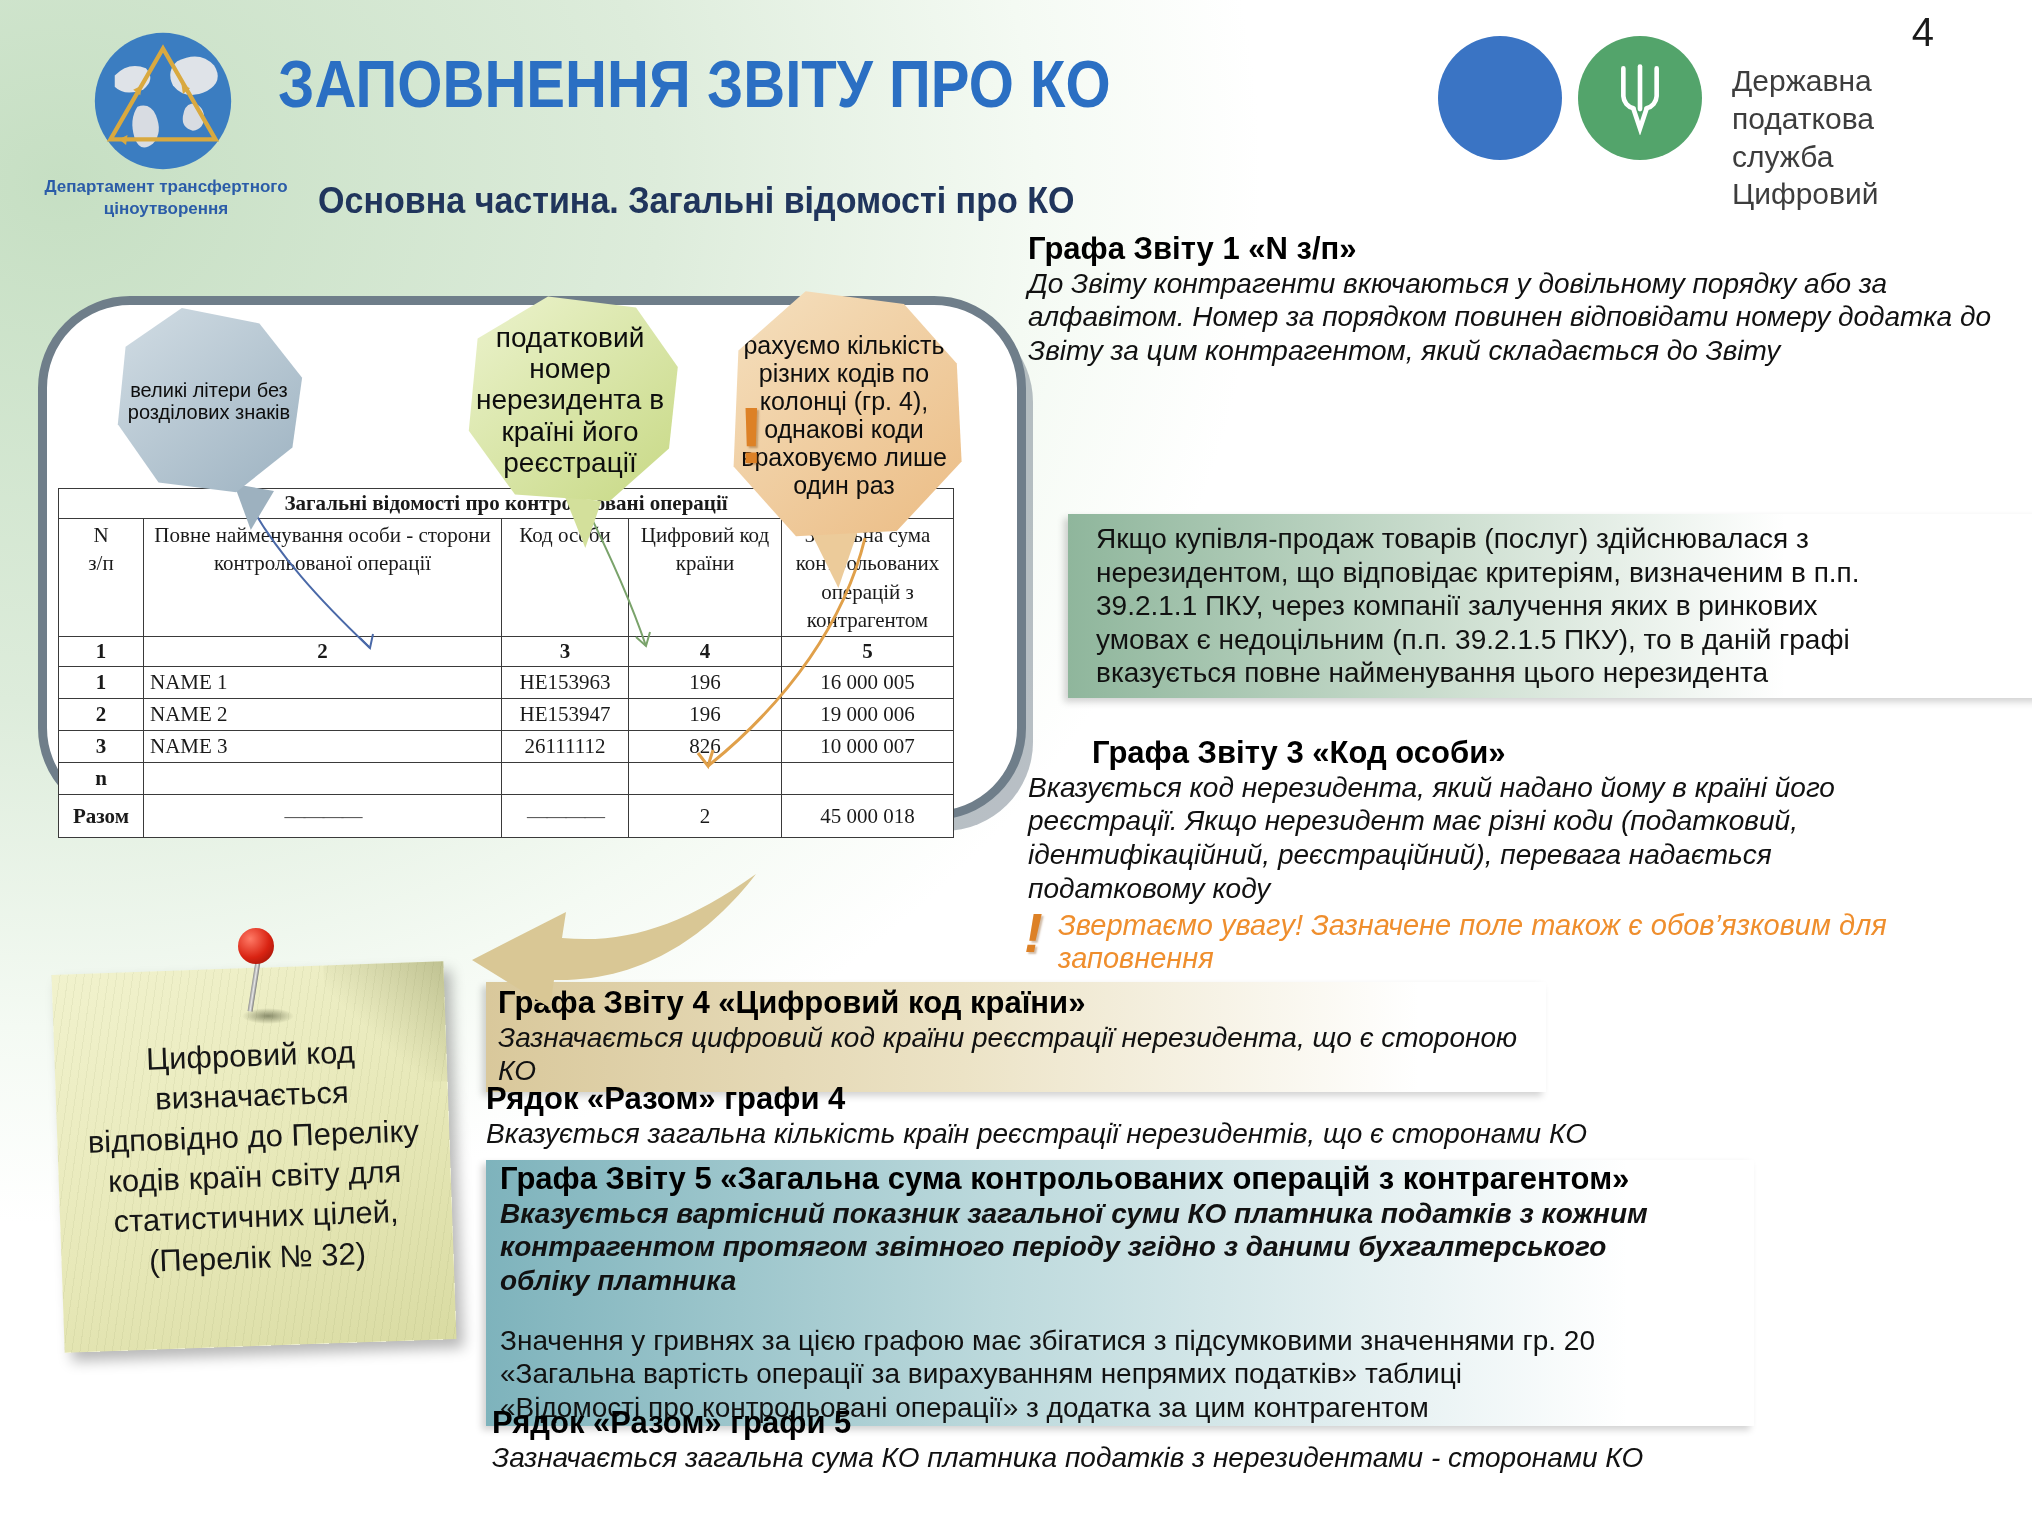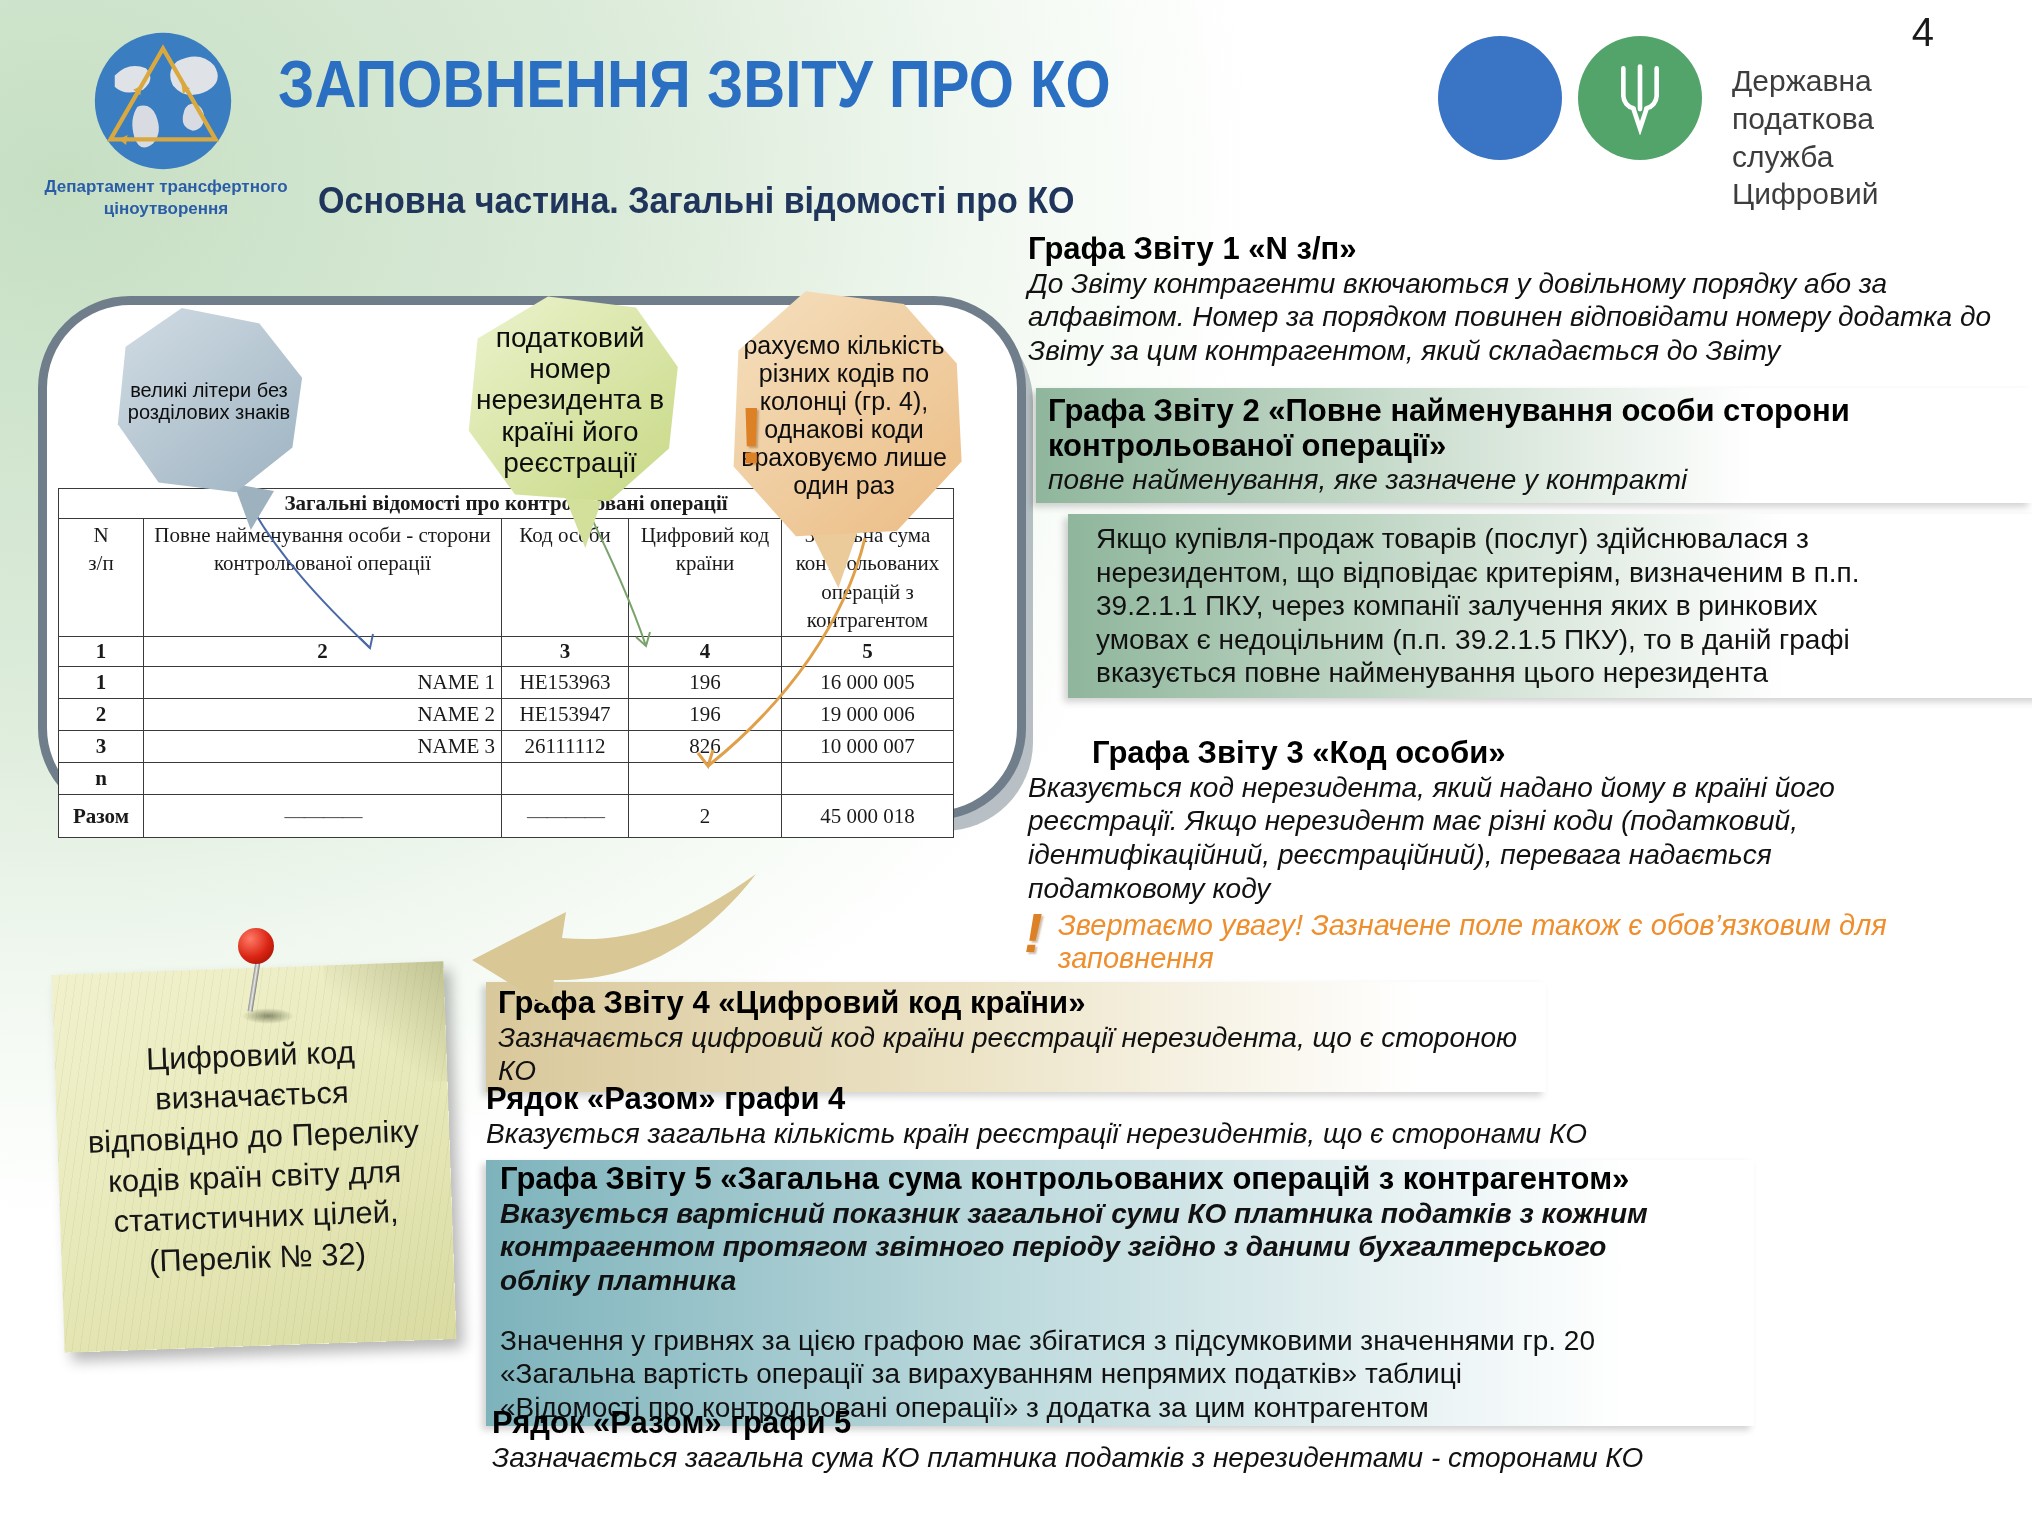--- a/index.html
+++ b/index.html
@@ -26,21 +26,21 @@
   .panel{position:absolute;left:38px;top:296px;width:988px;height:524px;box-sizing:border-box;
     border:9px solid #6f7e8a;border-radius:92px;background:#fff;
     box-shadow:10px 14px 0 -3px rgba(125,138,149,.55);}
   .report-table{position:absolute;left:58px;top:488px;border-collapse:collapse;
     font-family:"Liberation Serif",serif;color:#1a1a1a;z-index:2;background:#fff;}
   .report-table td{border:1px solid #3a3a3a;padding:2px 6px;font-size:21px;}
   .tcaption{font-weight:bold;font-size:23px;text-align:center;padding:3px 4px;}
   .hdr{height:92px;vertical-align:top;text-align:center;padding-top:5px;white-space:pre-line;line-height:1.35;}
   .numrow td{font-weight:bold;text-align:center;height:24px;}
   .drow td{height:27px;text-align:center;}
-  .drow td.namecell{text-align:right;margin-top:42px;}
+  .drow td.namecell{text-align:left;margin-top:42px;}
   .drow td.idx{font-weight:bold;}
   .razom td{height:38px;text-align:center;}
   .razom td.idx{font-weight:bold;}
   .dashcell{color:#555;letter-spacing:-2px;font-size:23px;}
 
   .connectors{position:absolute;left:0;top:280px;width:1050px;height:560px;pointer-events:none;z-index:3;}
 
   
   .bubble{position:absolute;display:flex;align-items:center;justify-content:center;text-align:center;
     color:#0d0d0d;z-index:4;box-sizing:border-box;padding:14px;line-height:1.12;}
@@ -239,24 +239,20 @@
   <div class="bubble b3">
     <span>рахуємо кількість різних кодів по колонці (гр. 4), однакові коди враховуємо лише один раз</span>
   </div>
   <span class="bang b3bang">!</span>
 
   <div class="sec" id="grafa1">
     <div class="s-title">Графа Звіту 1 «N з/п»</div>
     <div class="s-body">До Звіту контрагенти вкючаються  у довільному порядку або за алфавітом. Номер за порядком повинен відповідати номеру додатка до Звіту за цим контрагентом, який складається до Звіту</div>
   </div>
 
-  <div class="sec hl" id="grafa2a">
-    <div class="s-title">Графа Звіту 2 «Повне найменування особи сторони контрольованої операції»</div>
-    <div class="s-body">повне найменування, яке зазначене у контракті</div>
-  </div>
   <div class="sec hl" id="grafa2b">
     <div class="s-body upright">Якщо купівля-продаж товарів (послуг) здійснювалася з нерезидентом, що відповідає критеріям, визначеним в п.п. 39.2.1.1 ПКУ, через компанії залучення яких в ринкових умовах є недоцільним (п.п. 39.2.1.5 ПКУ), то в даній графі вказується повне найменування цього нерезидента</div>
   </div>
 
   <div class="sec" id="grafa3">
     <div class="s-title">Графа Звіту 3 «Код особи»</div>
     <div class="s-body">Вказується код нерезидента, який надано йому в країні його реєстрації. Якщо нерезидент має різні коди (податковий, ідентифікаційний, реєстраційний), перевага надається податковому коду</div>
     <div class="warning">
       <span class="bang warnbang" style="position:absolute;">!</span>
       <span>Звертаємо увагу! Зазначене поле також є обов’язковим для заповнення</span>

